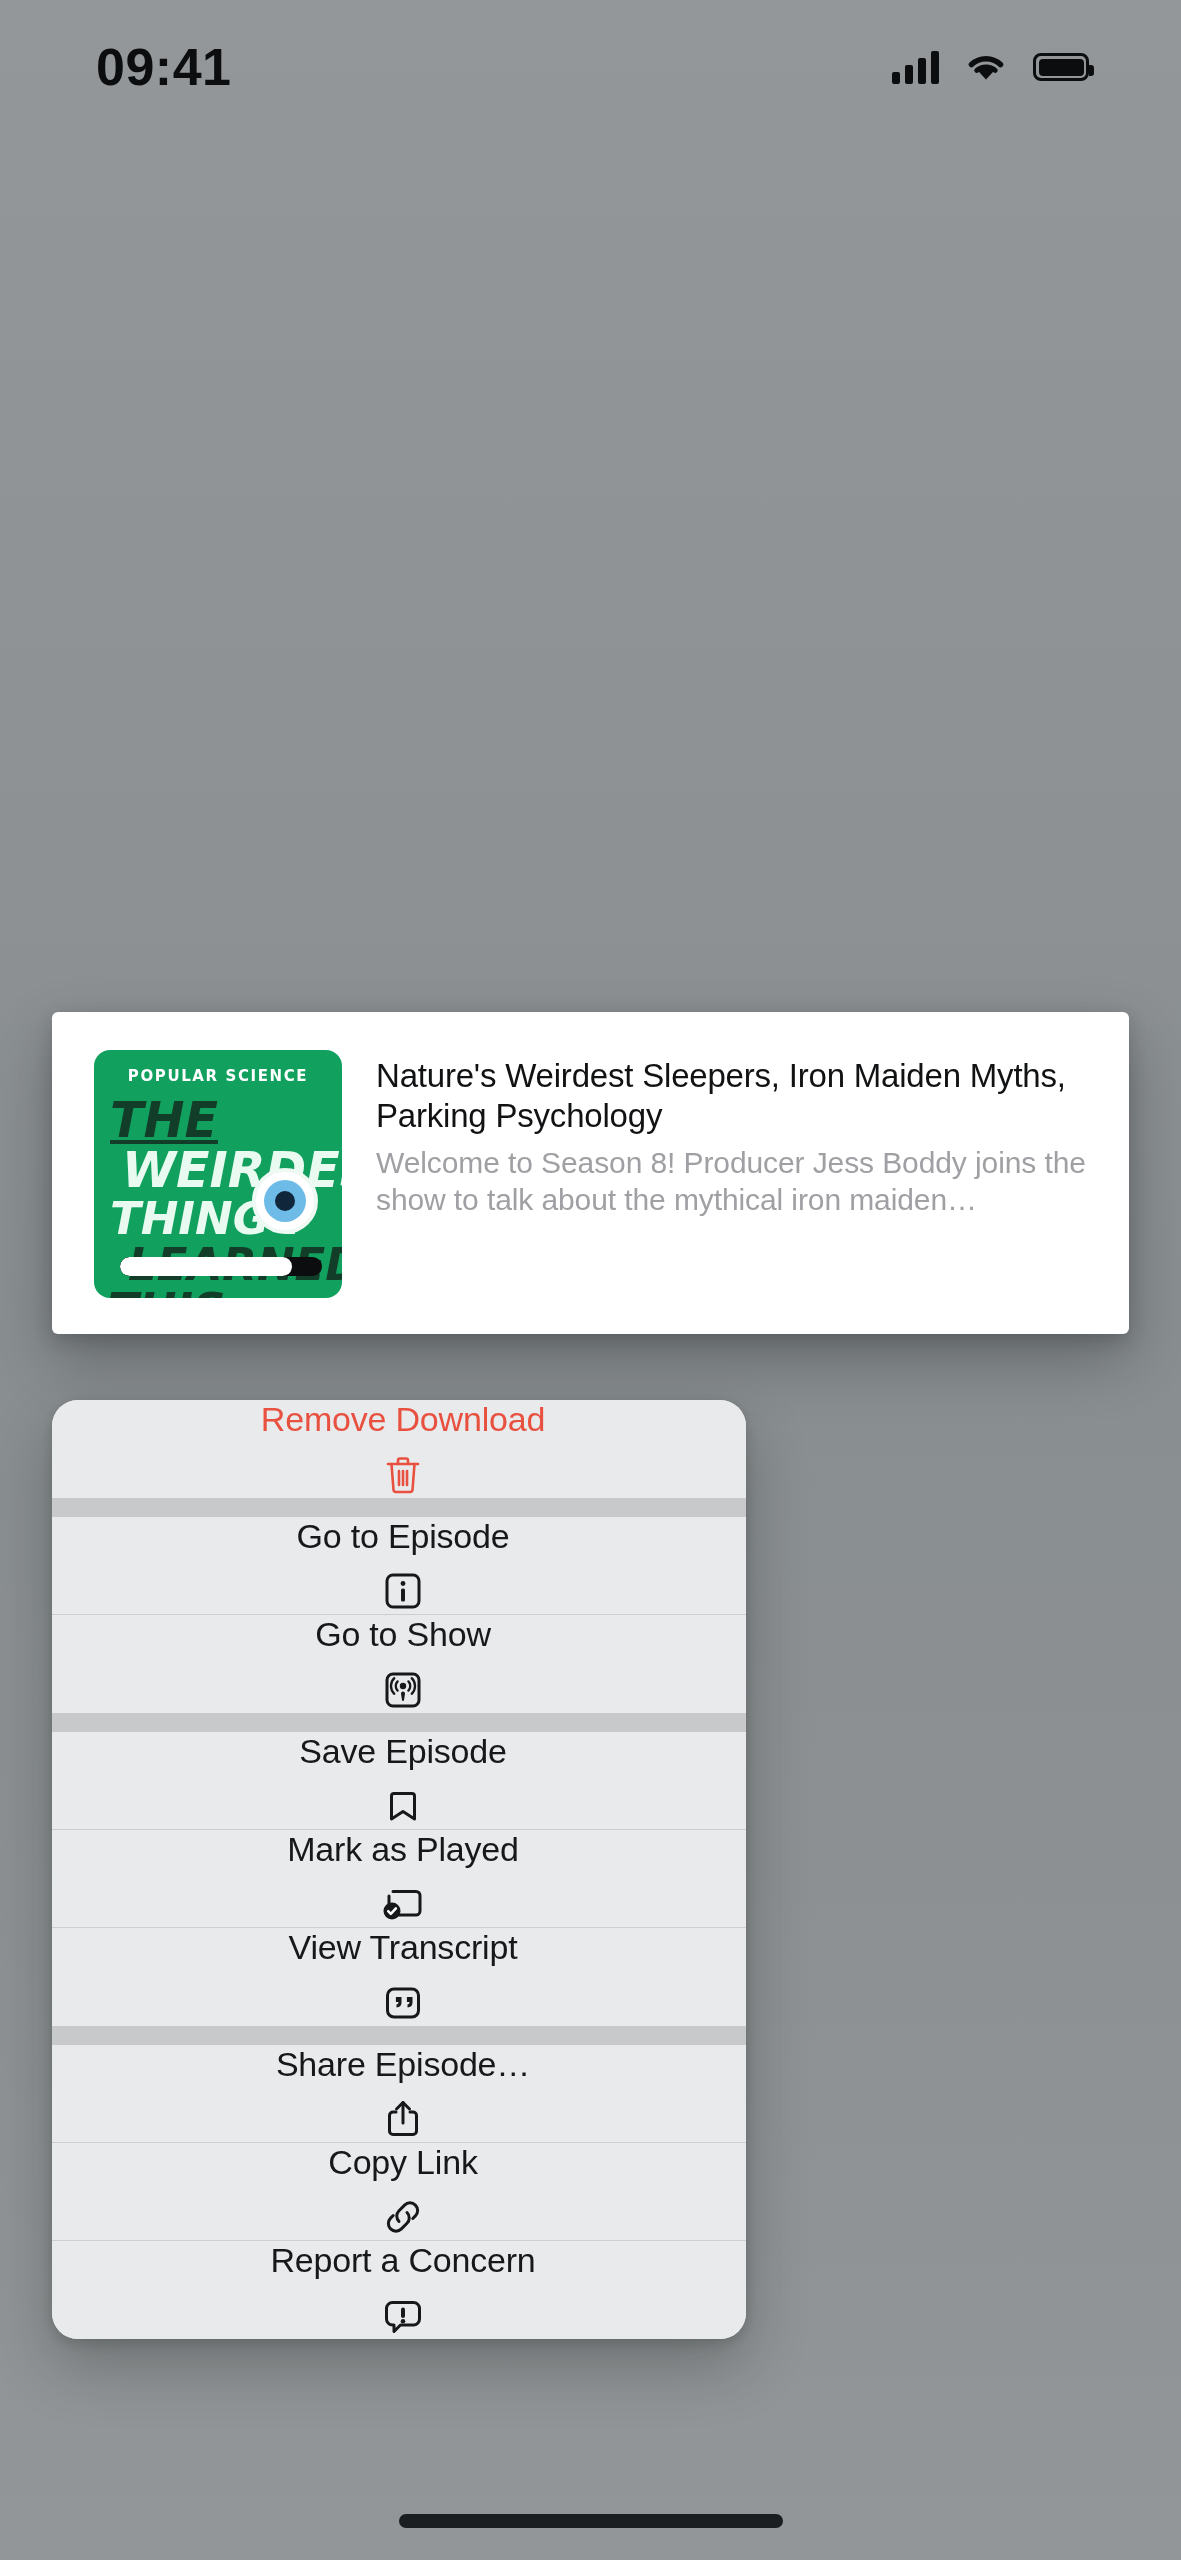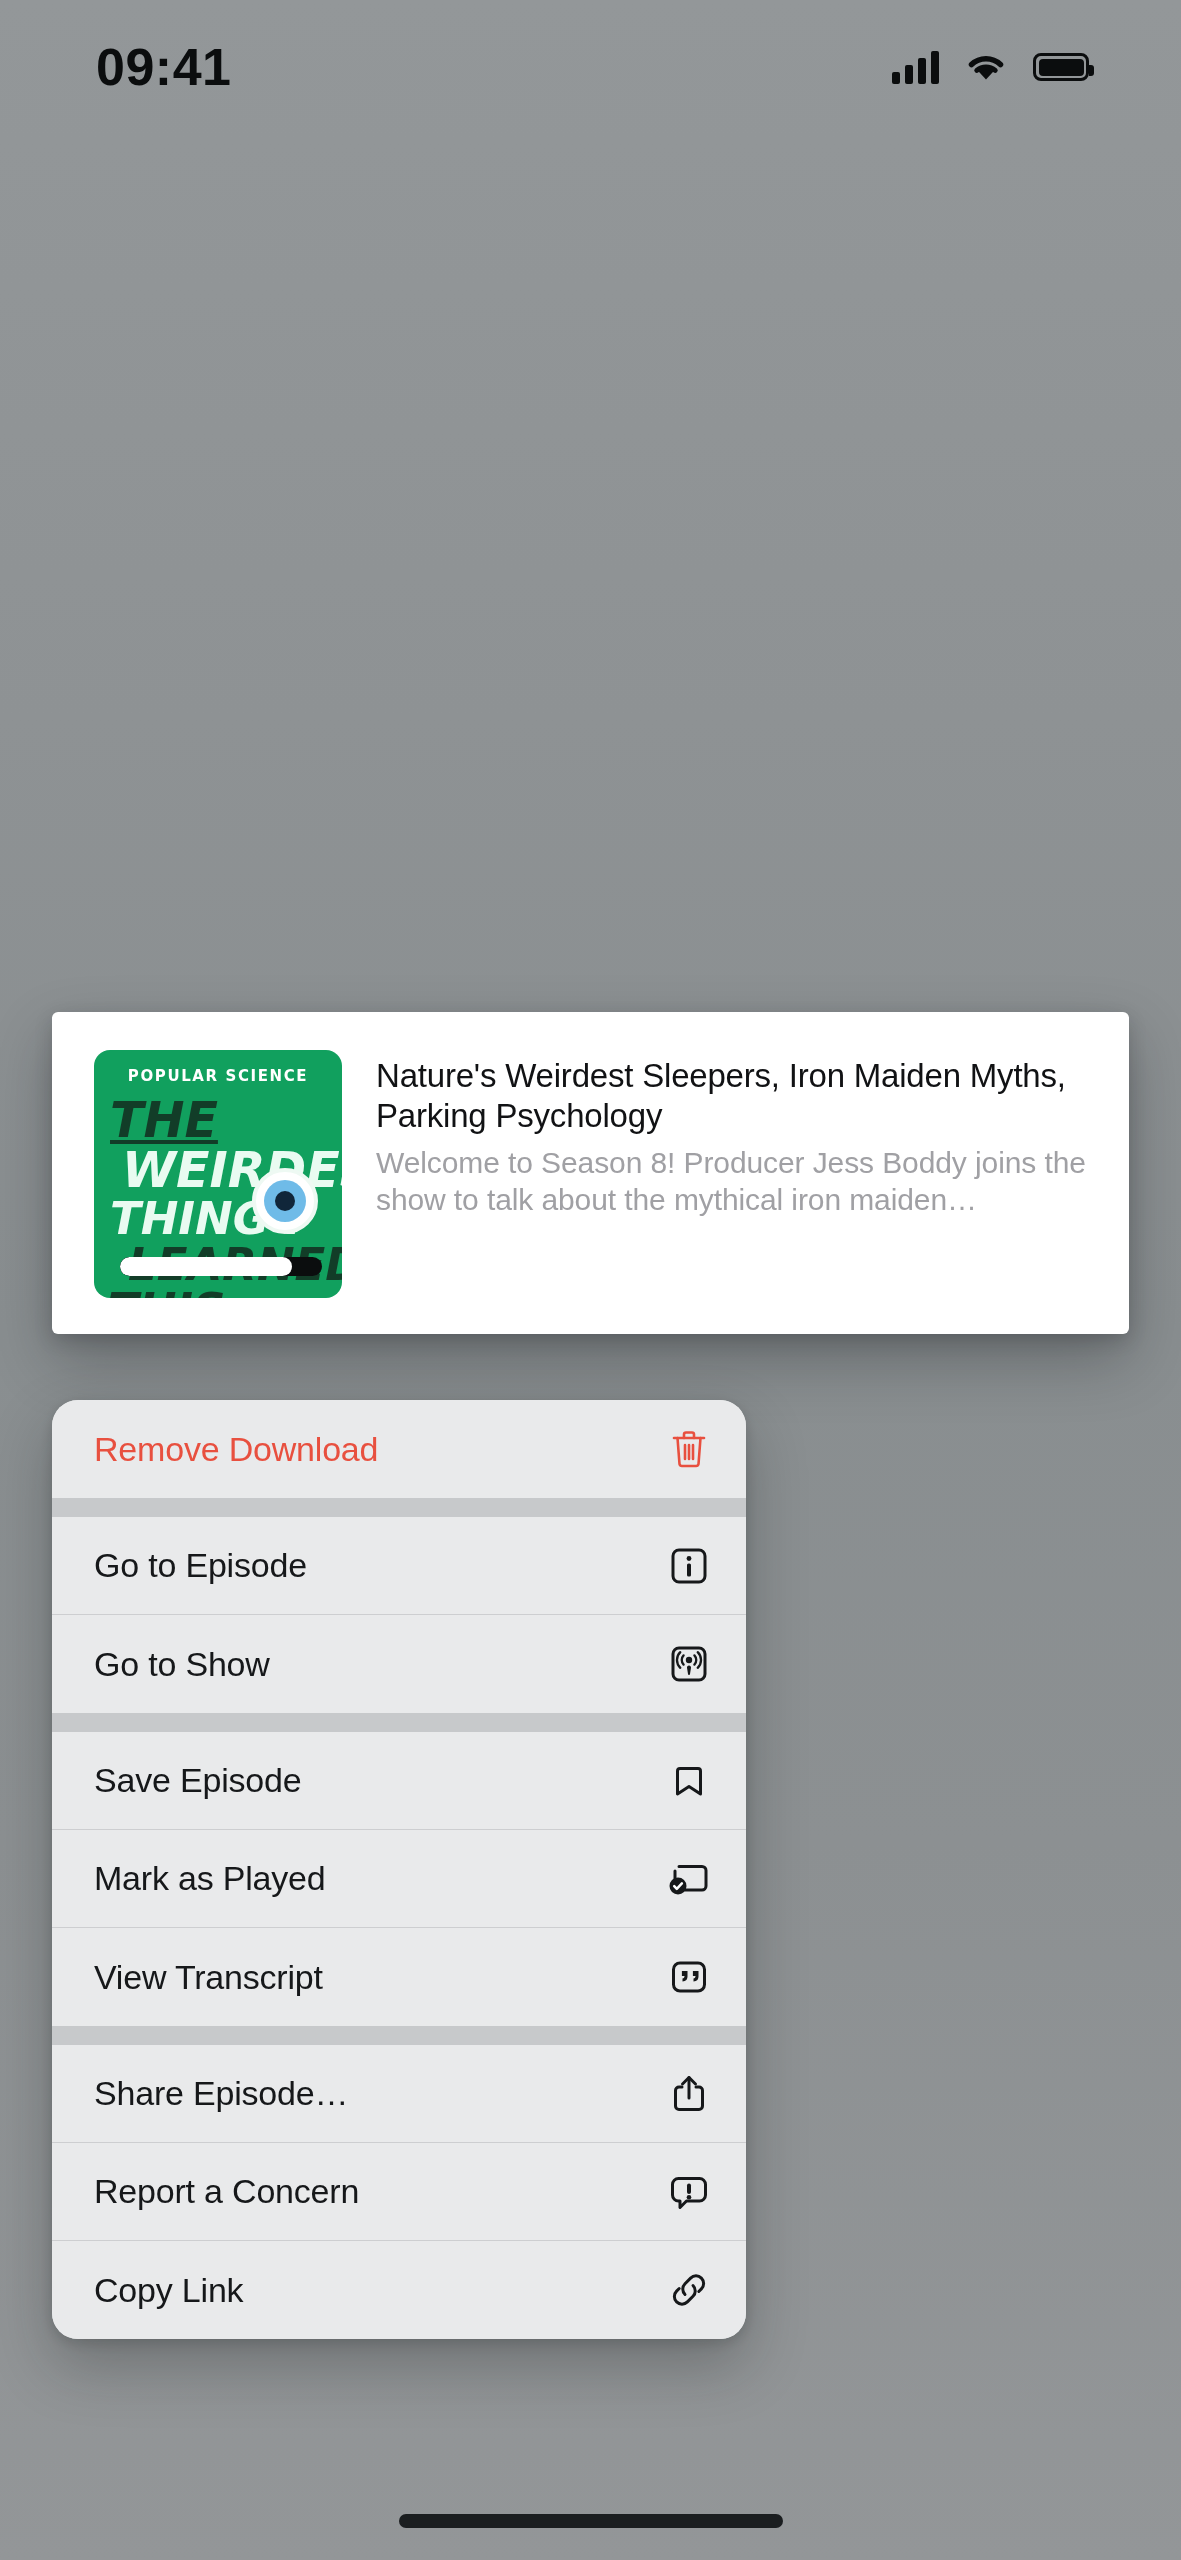--- a/index.html
+++ b/index.html
@@ -113,20 +113,21 @@
     background:rgba(249,249,249,0.78);
     backdrop-filter:saturate(180%) blur(28px);
     box-shadow:0 26px 60px rgba(20,24,26,.28), 0 4px 14px rgba(20,24,26,.16);
   }
   .menu-group { background:rgba(233,234,235,0.96); }
   .menu-gap { height:19px; background:rgba(198,200,202,0.92); }
   .menu-item {
     height:98px; display:flex; align-items:center; justify-content:space-between;
     padding:0 34px 0 42px; cursor:default;
     border-bottom:1.5px solid rgba(180,182,184,0.55);
+    flex-direction:column;
   }
   .menu-group .menu-item:last-child { border-bottom:none; }
   .menu-label { font-size:34px; color:#16181a; letter-spacing:-0.2px; }
   .menu-item.destructive .menu-label { color:#e8503f; }
   .menu-icon { width:46px; height:46px; display:flex; align-items:center; justify-content:center; }
   .menu-icon svg { display:block; }
 
   
   .home-indicator {
     position:absolute; bottom:32px; left:50%; transform:translateX(-50%);
@@ -269,35 +270,35 @@
       <span class="menu-label">Share Episode…</span>
       <span class="menu-icon">
         <svg width="40" height="42" viewBox="0 0 40 42" fill="none" stroke="#16181a" stroke-width="3" stroke-linecap="round" stroke-linejoin="round">
           <path d="M13 14 H10 A3.5 3.5 0 0 0 6.5 17.5 V33 A3.5 3.5 0 0 0 10 36.5 H30 A3.5 3.5 0 0 0 33.5 33 V17.5 A3.5 3.5 0 0 0 30 14 H27"></path>
           <path d="M20 4.5 V25"></path>
           <path d="M13.5 11 L20 4.5 L26.5 11"></path>
         </svg>
       </span>
     </div>
     <div class="menu-item">
+      <span class="menu-label">Copy Link</span>
+      <span class="menu-icon">
+        <svg width="42" height="40" viewBox="0 0 42 40" fill="none" stroke="#16181a" stroke-width="3" stroke-linecap="round">
+          <path d="M17 24.5 a7.6 7.6 0 0 1 0-10.8 l5.6-5.6 a7.6 7.6 0 0 1 10.8 10.8 l-2.6 2.6"></path>
+          <path d="M25 15.5 a7.6 7.6 0 0 1 0 10.8 l-5.6 5.6 a7.6 7.6 0 0 1 -10.8 -10.8 l2.6-2.6"></path>
+        </svg>
+      </span>
+    </div>
+    <div class="menu-item">
       <span class="menu-label">Report a Concern</span>
       <span class="menu-icon">
         <svg width="42" height="40" viewBox="0 0 42 40">
           <path d="M10.5 6.5 H31.5 A6 6 0 0 1 37.5 12.5 V23 A6 6 0 0 1 31.5 29 H18.5 L12 35.5 V29 H10.5 A6 6 0 0 1 4.5 23 V12.5 A6 6 0 0 1 10.5 6.5 z" fill="none" stroke="#16181a" stroke-width="3" stroke-linejoin="round"></path>
           <rect x="19" y="11.5" width="4" height="10.5" rx="2" fill="#16181a"></rect>
           <circle cx="21" cy="25.2" r="2.3" fill="#16181a"></circle>
         </svg>
       </span>
     </div>
-    <div class="menu-item">
-      <span class="menu-label">Copy Link</span>
-      <span class="menu-icon">
-        <svg width="42" height="40" viewBox="0 0 42 40" fill="none" stroke="#16181a" stroke-width="3" stroke-linecap="round">
-          <path d="M17 24.5 a7.6 7.6 0 0 1 0-10.8 l5.6-5.6 a7.6 7.6 0 0 1 10.8 10.8 l-2.6 2.6"></path>
-          <path d="M25 15.5 a7.6 7.6 0 0 1 0 10.8 l-5.6 5.6 a7.6 7.6 0 0 1 -10.8 -10.8 l2.6-2.6"></path>
-        </svg>
-      </span>
-    </div>
   </div>
 
 </div>
 
 <div class="home-indicator"></div>
 
 </body></html>

